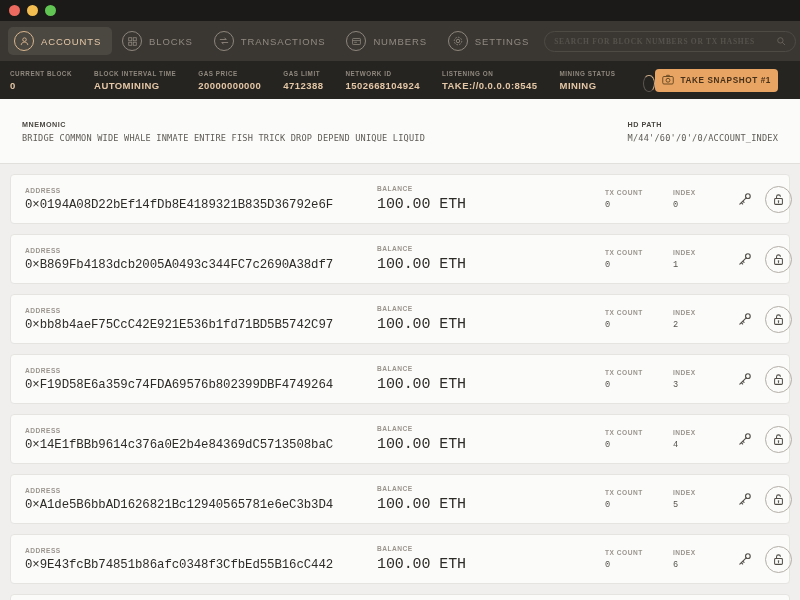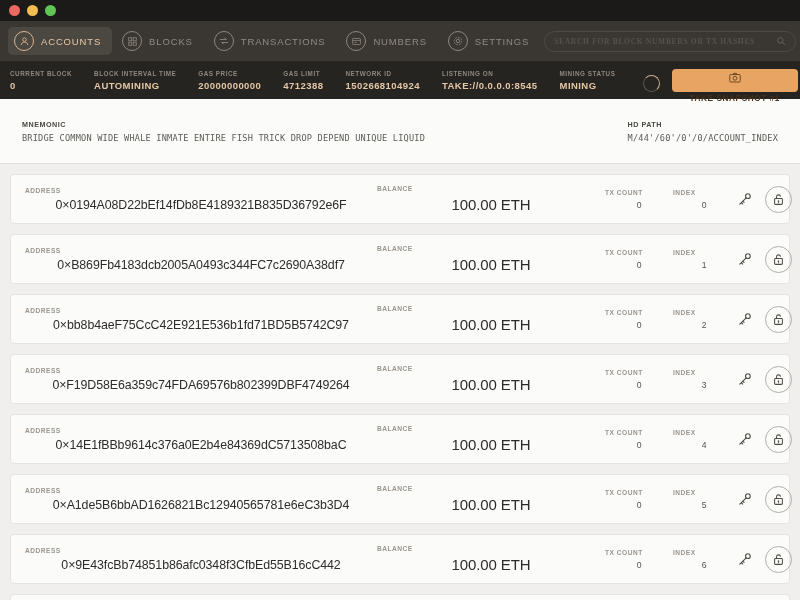--- a/index.html
+++ b/index.html
@@ -69,24 +69,24 @@
   .stat .val {
     color:#e4c7a6; font-size:9.5px; font-weight:700; letter-spacing:.45px;
     white-space:nowrap;
   }
   .spinner {
     width:17px; height:17px; border-radius:50%;
     border:1.6px solid #5a554e; border-top-color:#c9ab88;
     border-right-color:#c9ab88; margin-left:6px; margin-top:6px;
   }
   .snapshot {
-    margin-left:auto; margin-right:2px;
+    margin-left:auto; margin-right:22px;
     background:#e8a463; border-radius:4px;
     height:23px; display:flex; align-items:center; gap:7px;
-    padding: 0 18px; cursor:pointer;flex-direction:column;
+    padding: 0 7px; cursor:pointer;
   }
   .snapshot .txt {
     color:#473019; font-size:8.2px; font-weight:700; letter-spacing:.6px;
     white-space:nowrap;
   }
 
   
   .mnemonic {
     background:#fbfbfa; border-bottom:1px solid #e2e0dc;
     height:65px; display:flex; align-items:center; padding: 0 22px;
@@ -107,22 +107,22 @@
   .card {
     background:#fbfbfa; border:1px solid #e6e4e0; border-radius:4px;
     height:50px; margin-bottom:10px;
     display:flex; align-items:center; padding: 0 14px;
   }
   .f-lbl {
     font-size:6.6px; font-weight:700; letter-spacing:.5px;
     color:#9a958d; margin-bottom:4px; white-space:nowrap;
   }
   .f-val {
-    font-family:Liberation Sans, sans-serif;
-    font-size:12.4px; color:#2e2c28; letter-spacing:-.1px; white-space:nowrap;text-align:center;
+    font-family:Liberation Mono, monospace;
+    font-size:12.4px; color:#2e2c28; letter-spacing:-.1px; white-space:nowrap;
   }
   .col-address { width: 352px; flex:none; }
   .col-balance { width: 228px; flex:none; }
   .col-balance .f-val { font-size:15px; }
   .col-tx { width: 68px; flex:none; }
   .col-index { width: 62px; flex:none; }
   .col-tx .f-val, .col-index .f-val { font-size:8.6px; color:#55524c; }
   .icons { margin-left:auto; display:flex; align-items:center; gap:12px; }
   .keybtn { width:18px; height:18px; display:flex; align-items:center; justify-content:center; cursor:pointer; }
   .lockbtn {

